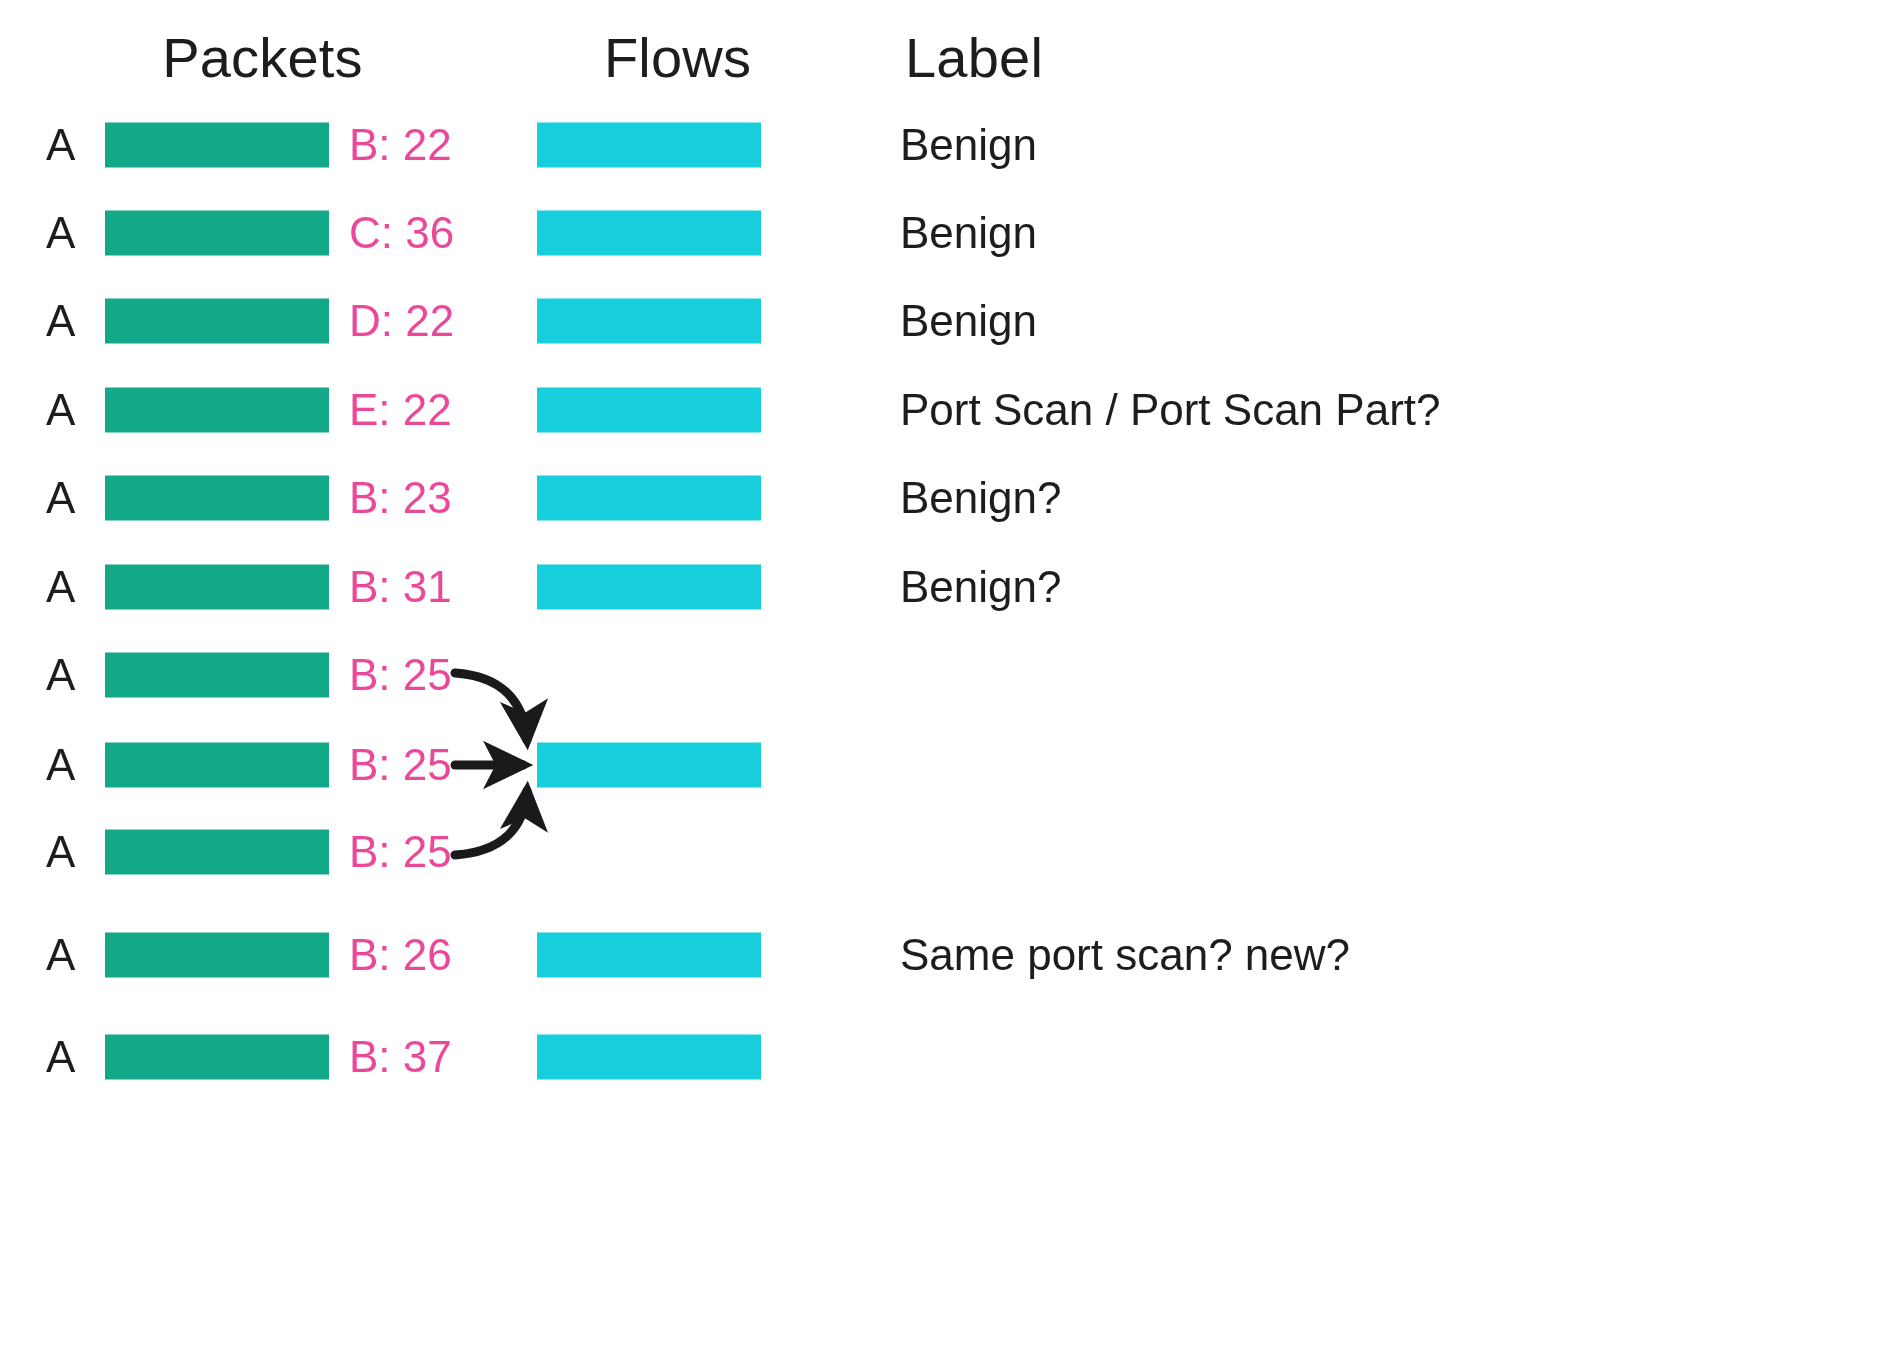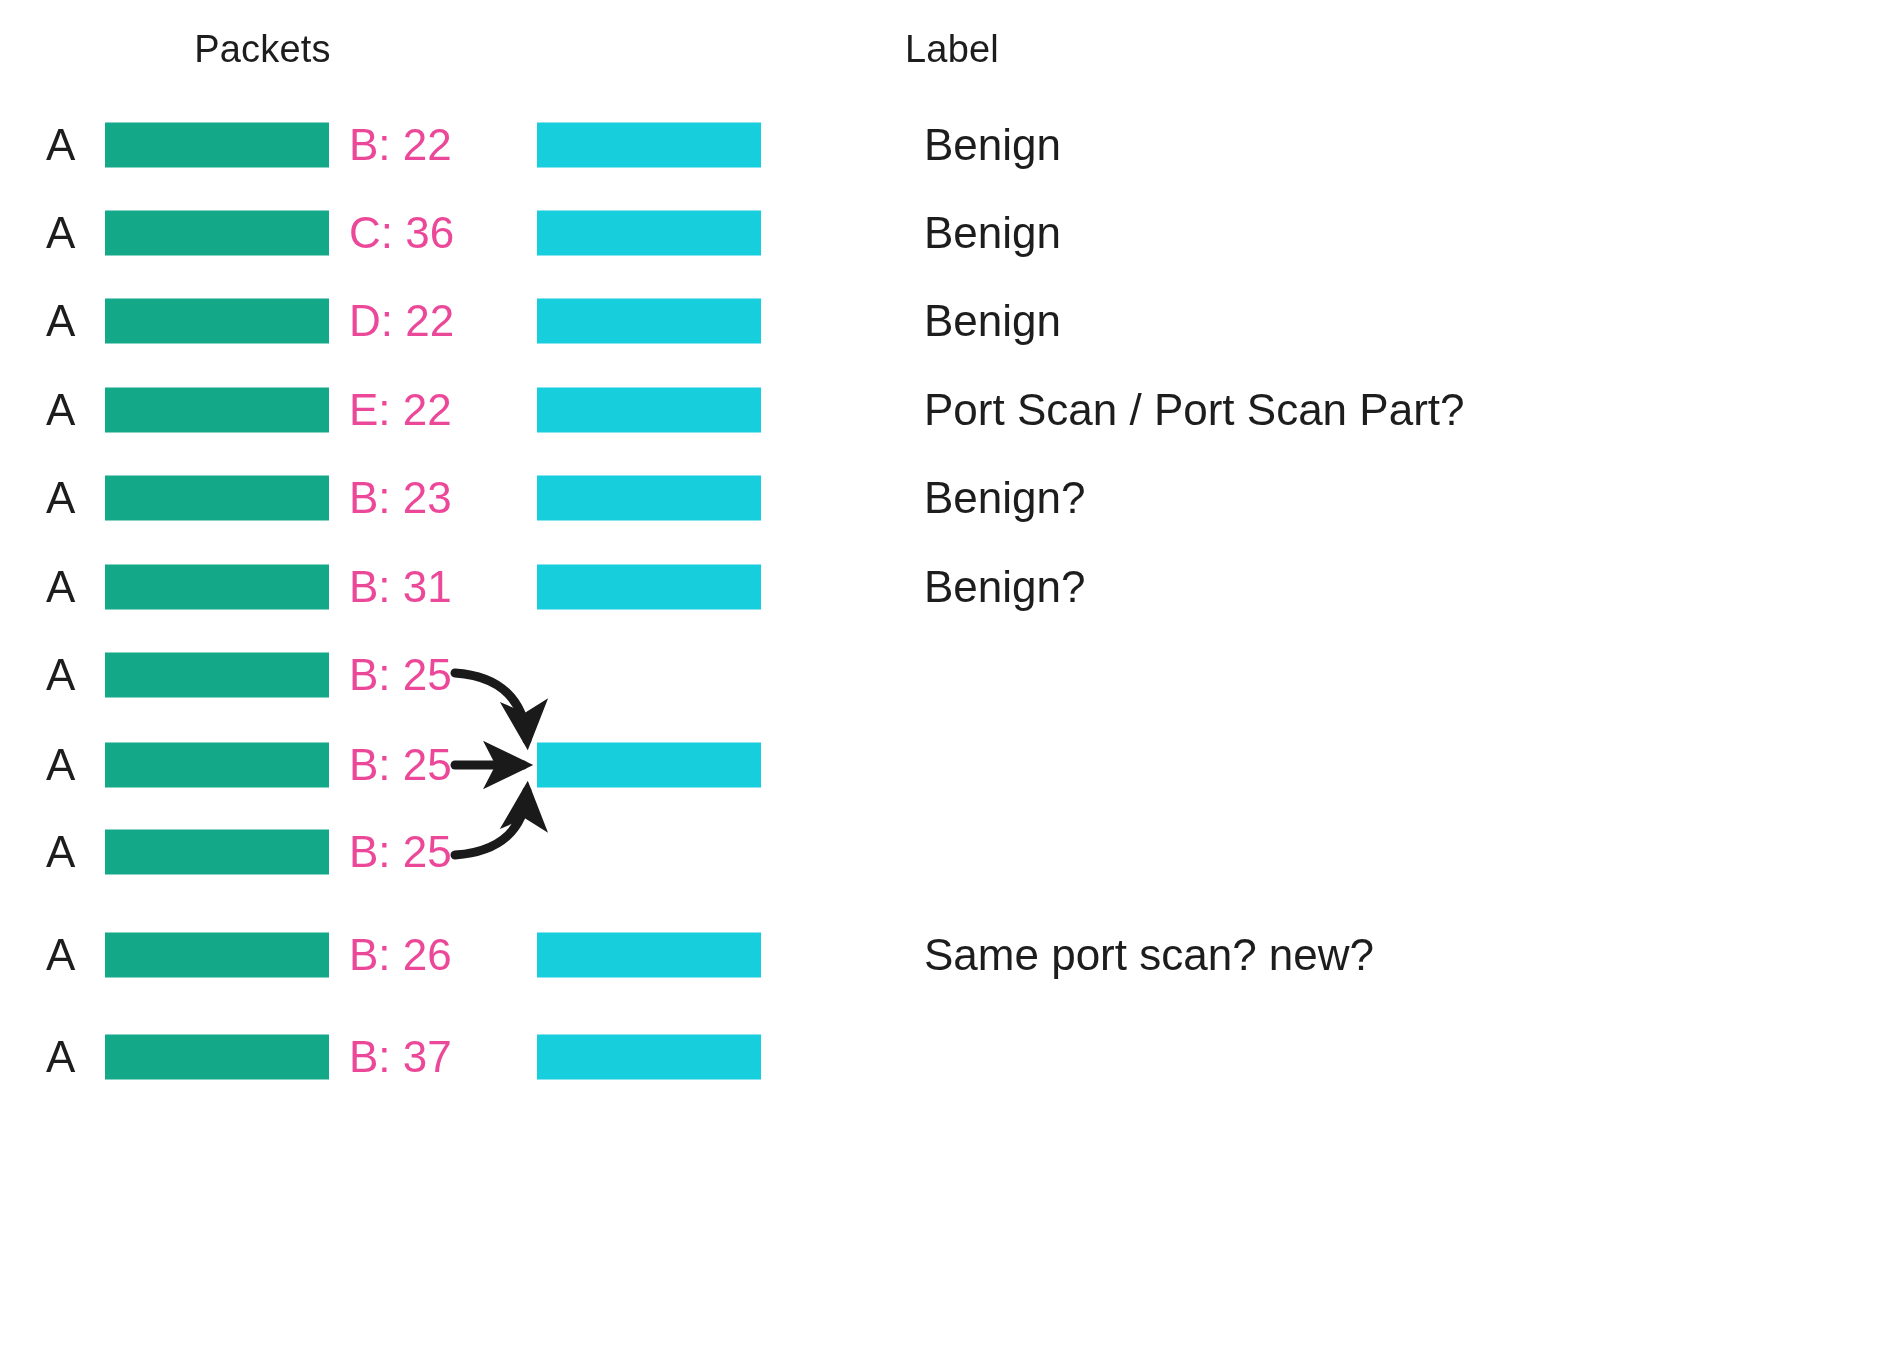--- a/index.html
+++ b/index.html
@@ -18,21 +18,21 @@
 
   #stage {
     position: relative;
     width: 1885px;
     height: 1350px;
   }
 
   
   .col-header {
     position: absolute;
-    font-size: 38px;
+    font-size: 56px;
     font-weight: 400;
     color: #1d1d1d;
     letter-spacing: 0.2px;
     white-space: nowrap;
     line-height: 1;
   }
   #hdr-packets { left: 135px; top: 30px; width: 255px; text-align: center; }
   #hdr-flows   { left: 545px; top: 30px; width: 265px; text-align: center; }
   #hdr-label   { left: 905px; top: 30px; width: 215px; }
 
@@ -80,21 +80,21 @@
     left: 537px;
     top: 50%;
     transform: translateY(-50%);
     width: 224px;
     height: 45px;
     background: #17cedd;
   }
 
   .row-label {
     position: absolute;
-    left: 924px;
+    left: 900px;
     top: 50%;
     transform: translateY(-50%);
     font-size: 44px;
     line-height: 1;
     white-space: nowrap;
     color: #1d1d1d;
     text-align: right;
   }
 
   
@@ -106,20 +106,21 @@
     height: 1350px;
     pointer-events: none;
   }
 </style>
 </head>
 <body>
 
 <div id="stage">
 
   <div class="col-header" id="hdr-packets">Packets</div>
+  <div class="col-header" id="hdr-flows">Flows</div>
   <div class="col-header" id="hdr-label">Label</div>
 
   <div class="row" style="top:115px;">
     <span class="src-letter">A</span>
     <div class="packet-bar" style="background: rgb(19, 168, 135);"></div>
     <span class="dst-port">B: 22</span>
     <div class="flow-bar" style="background: rgb(23, 206, 221);"></div>
     <span class="row-label">Benign</span>
   </div>
 

